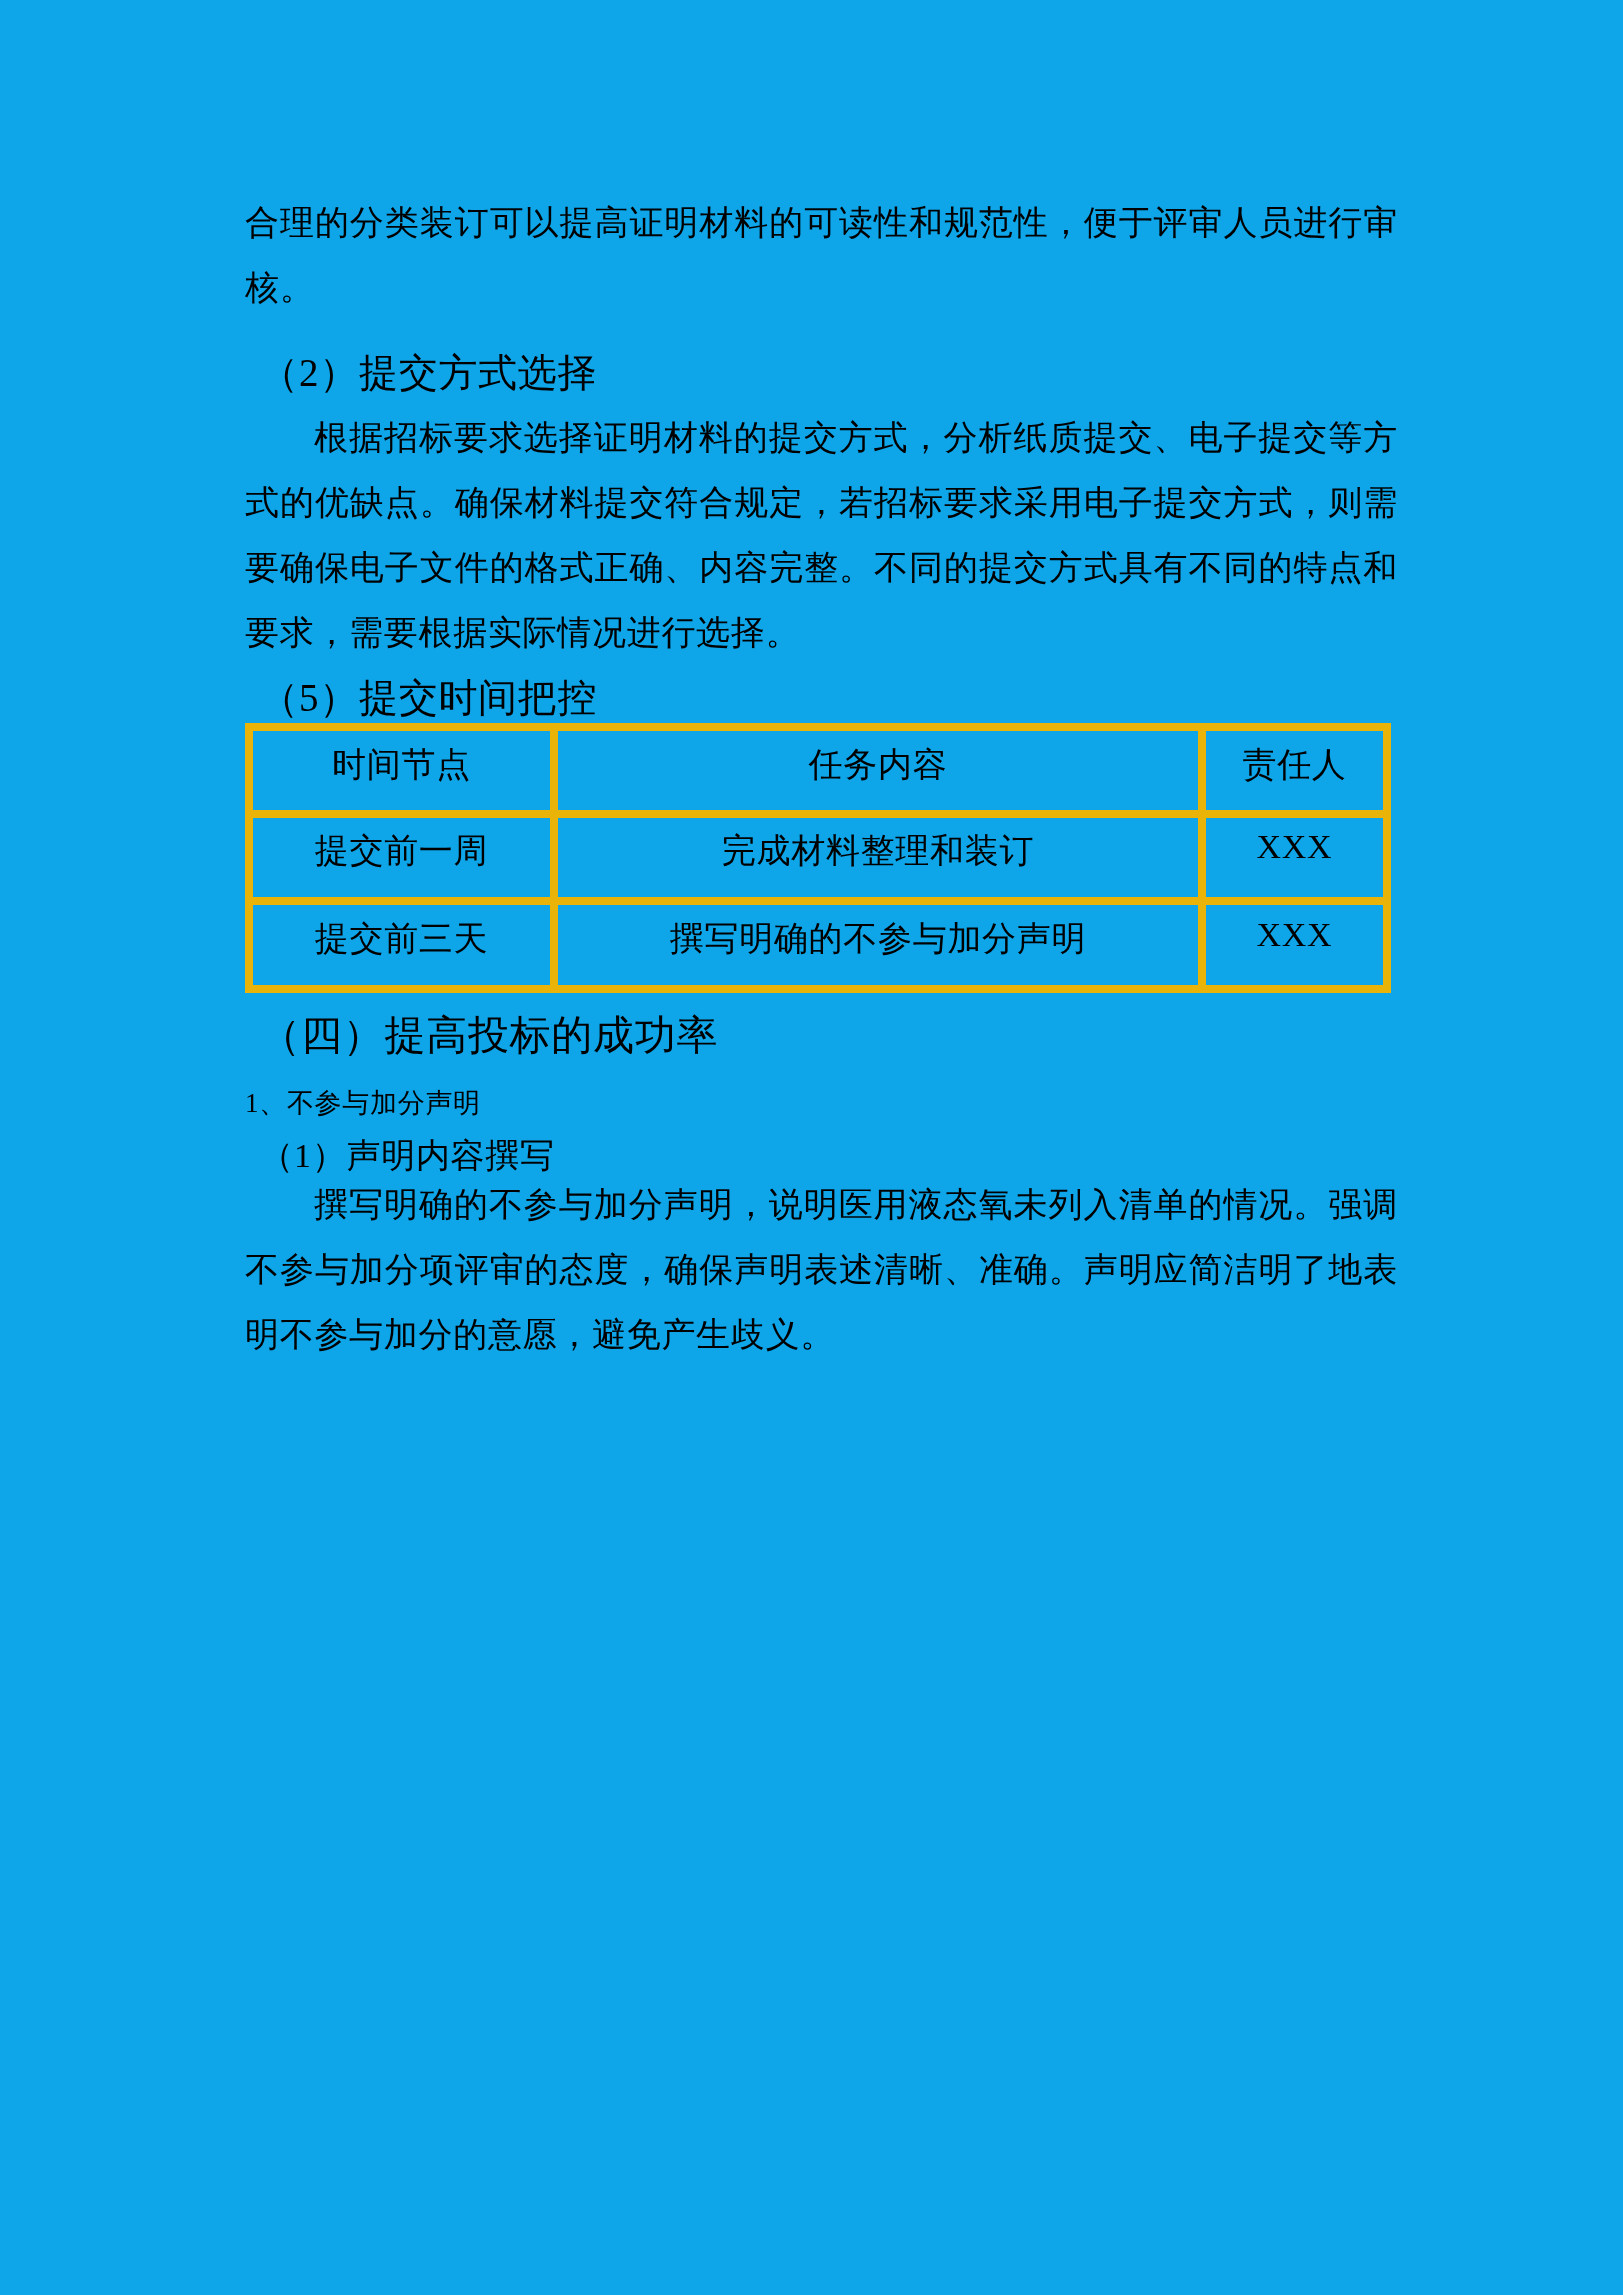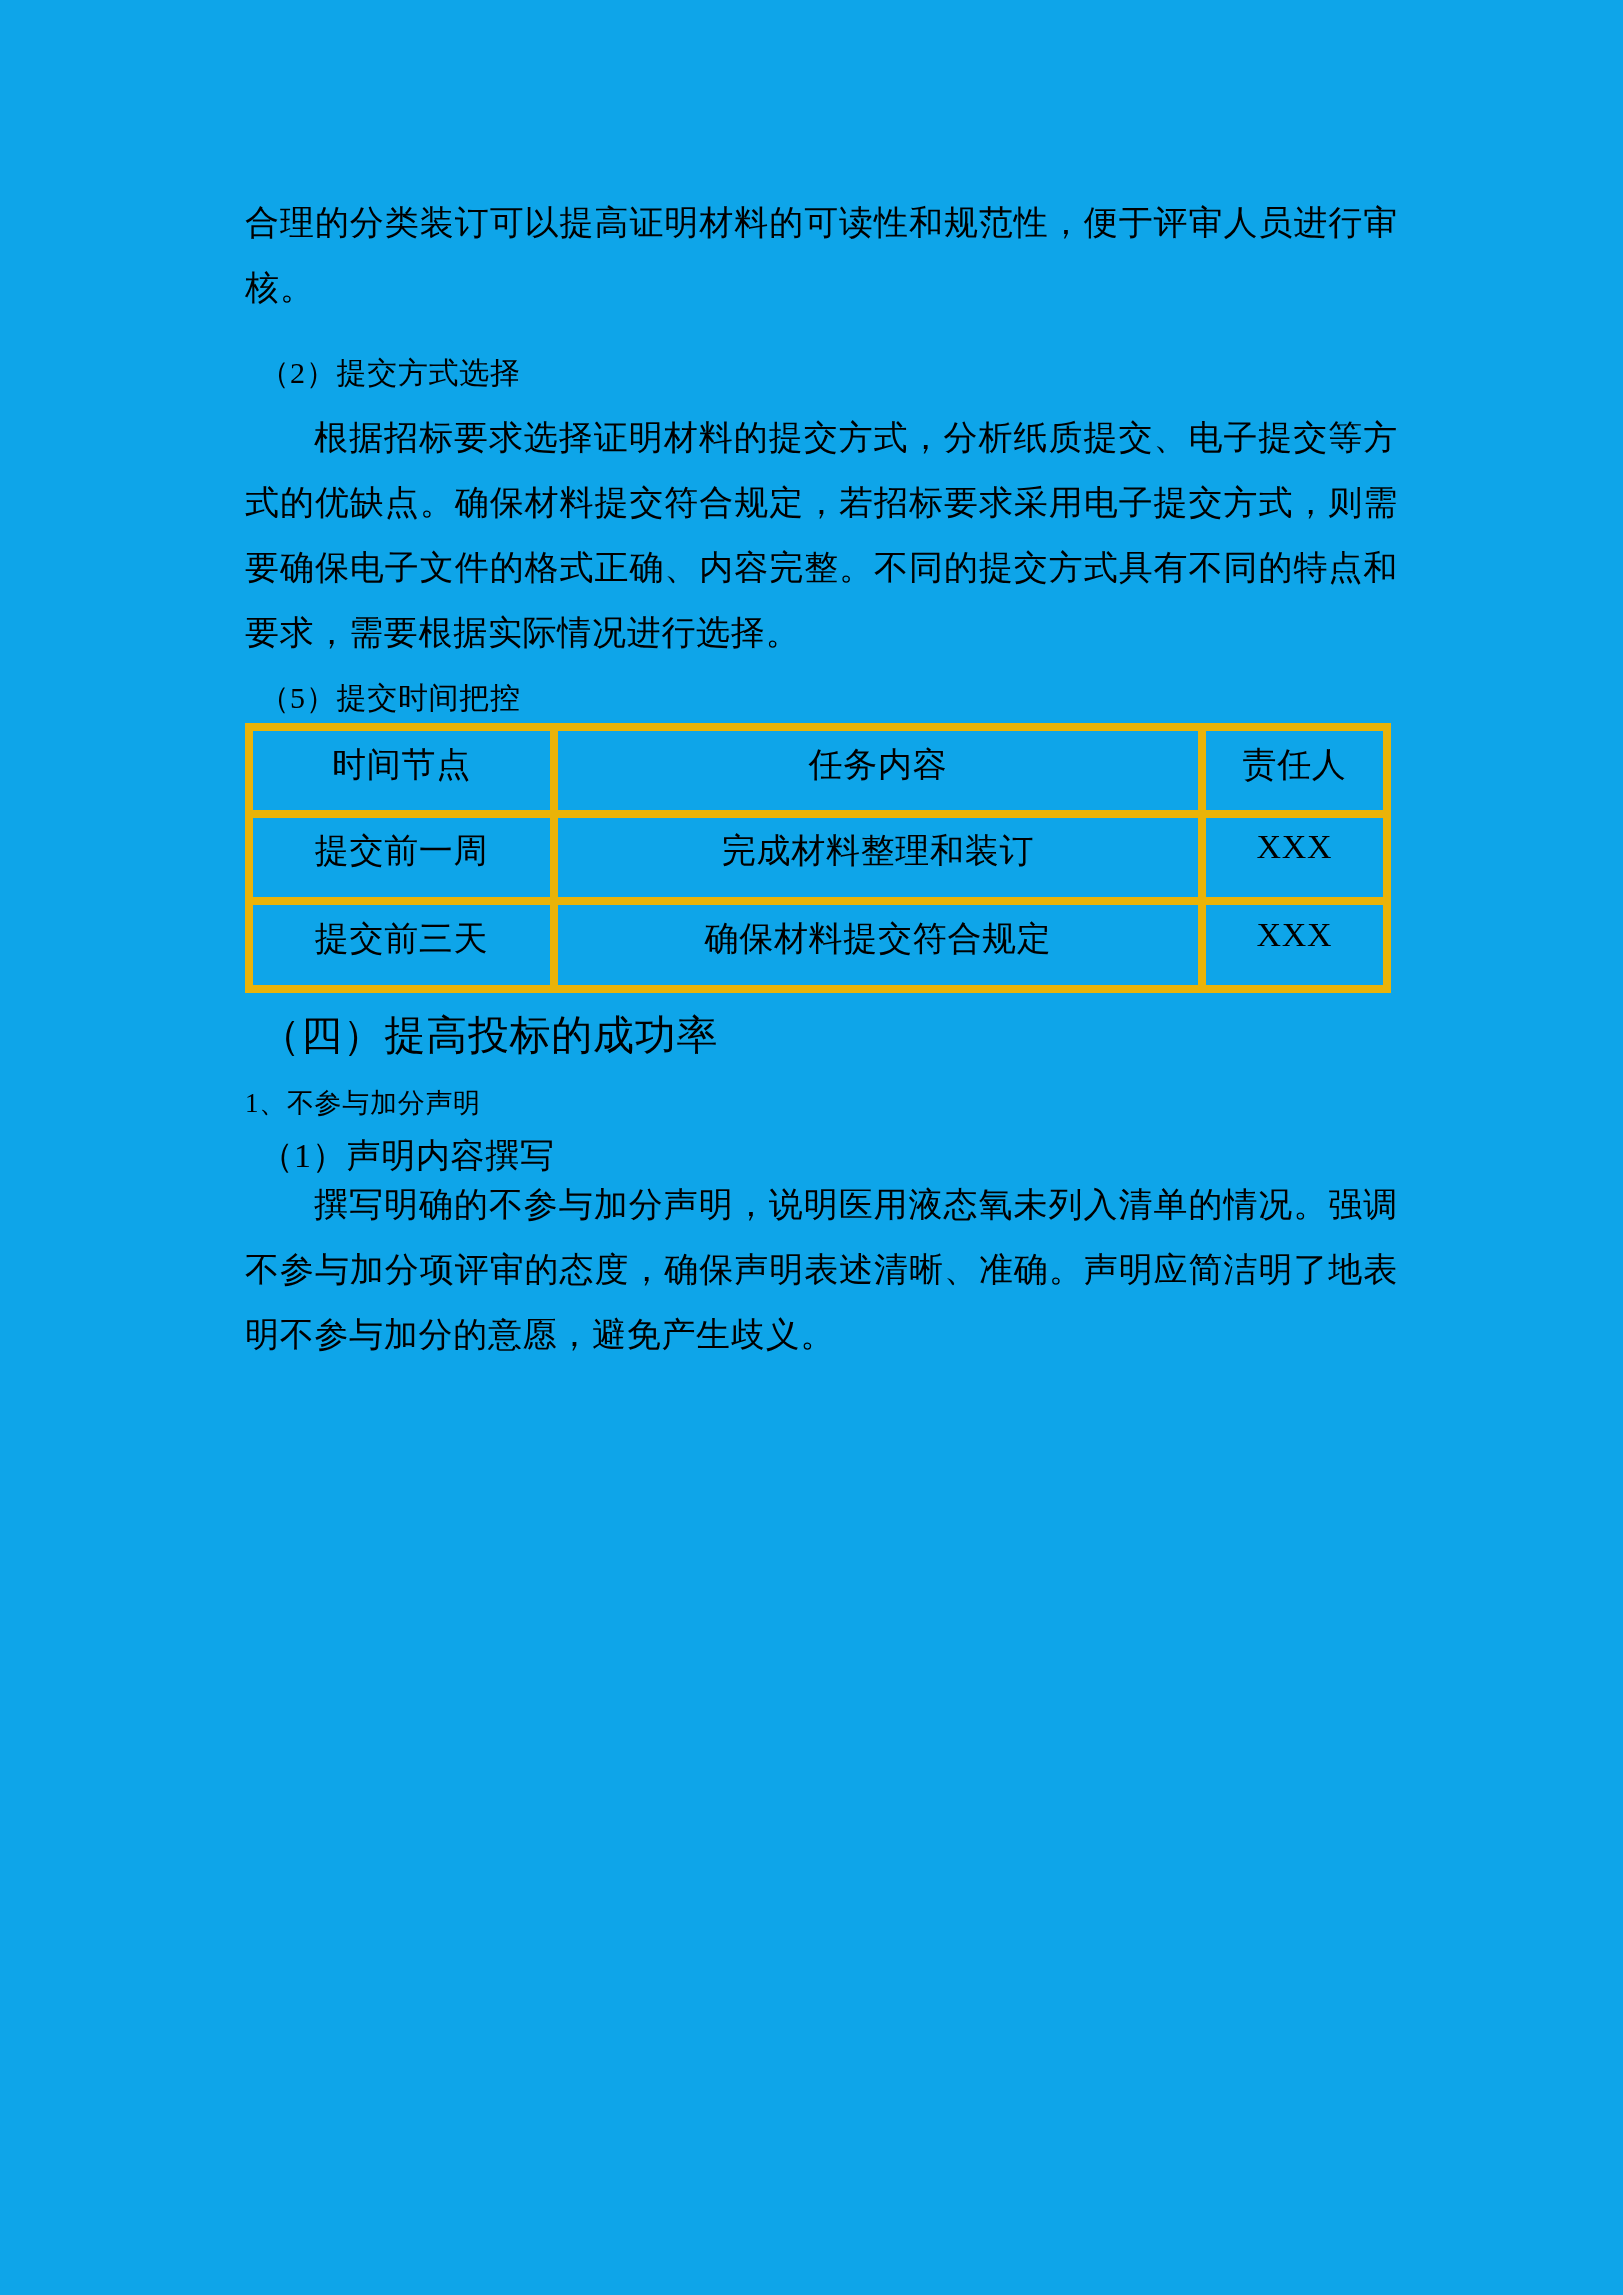--- a/index.html
+++ b/index.html
@@ -30,21 +30,21 @@
     text-align: justify;
     text-align-last: left;
     text-justify: inter-ideograph;
   }
   .para.indent2 {
     text-indent: 69px;
   }
   .h-num {
     margin: 0;
     padding-left: 14.4px;
-    font-size: 30px;
+    font-size: 39px;
     line-height: 65px;
     letter-spacing: 0.7px;
   }
   .h-num.extra-top {
     margin-top: 19.6px;
   }
   .h-major {
     margin: 6.5px 0 0 0;
     padding-left: 14.4px;
     font-size: 41px;
@@ -121,21 +121,21 @@
           <td>任务内容</td>
           <td>责任人</td>
         </tr>
         <tr class="body-row">
           <td>提交前一周</td>
           <td>完成材料整理和装订</td>
           <td>XXX</td>
         </tr>
         <tr class="body-row">
           <td>提交前三天</td>
-          <td>确保材料提交符合规定</td>
+          <td>撰写明确的不参与加分声明</td>
           <td>XXX</td>
         </tr>
       </tbody>
     </table>
 
     <p class="h-major">（四）提高投标的成功率</p>
 
     <p class="h-sub">1、不参与加分声明</p>
 
     <p class="h-sub2">（1）声明内容撰写</p>

